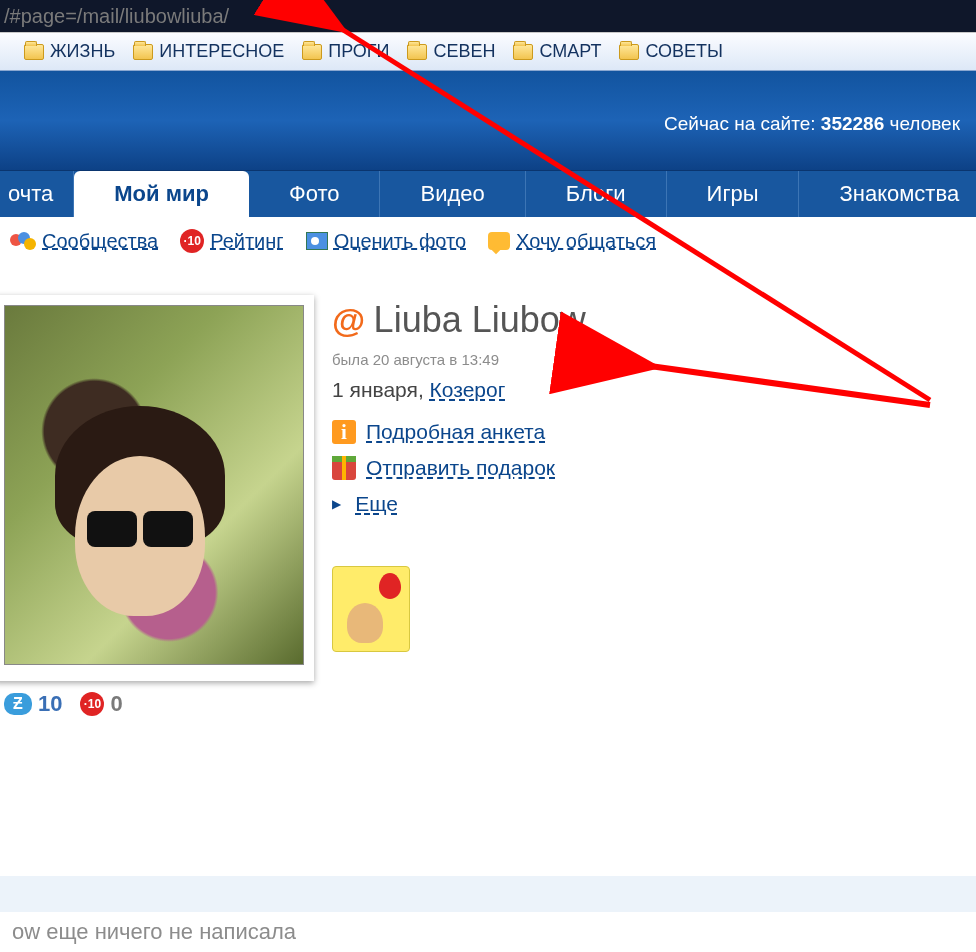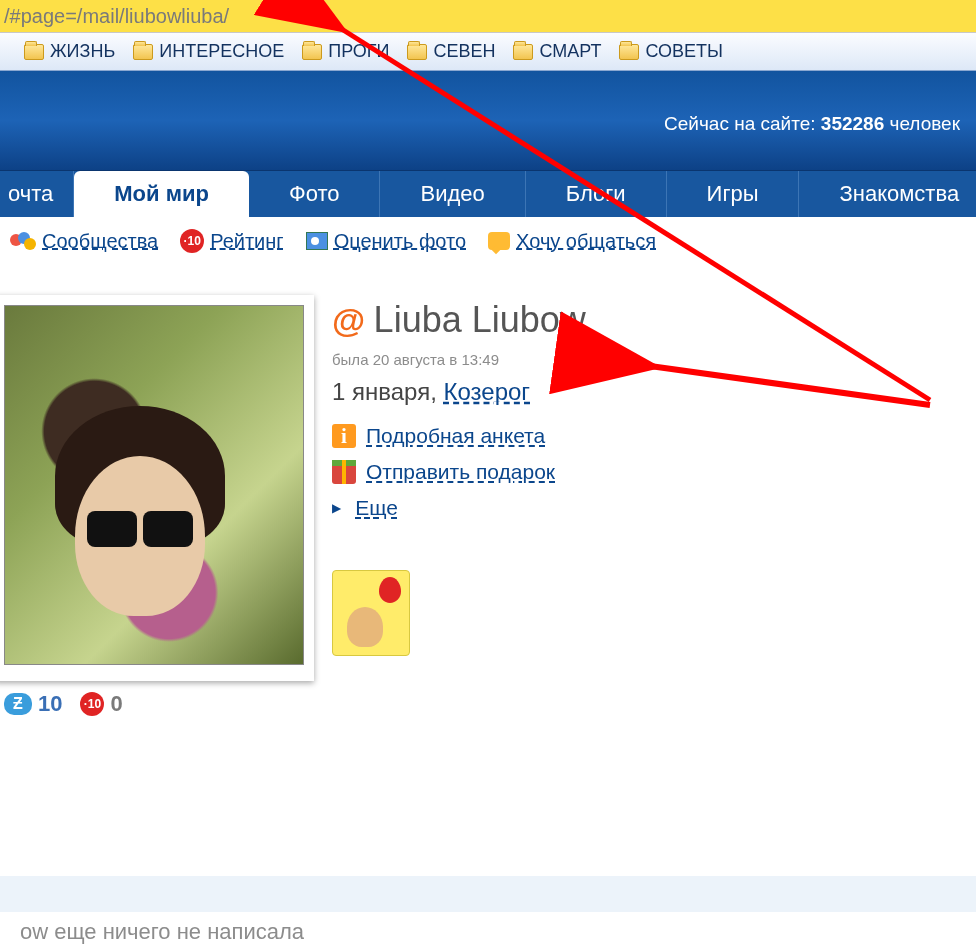--- a/index.html
+++ b/index.html
@@ -4,21 +4,21 @@
 <style>
   * { box-sizing: border-box; margin: 0; padding: 0; }
   body {
     width: 976px; height: 952px; overflow: hidden;
     font-family: Arial, Helvetica, sans-serif;
     background: #fff;
   }
   
   .url-bar {
     width: 100%; height: 32px;
-    background: #fde047;
+    background: #0f172a;
     border-bottom: 1px solid #c8c8c8;
     display: flex; align-items: center;
     padding: 16px 4px;
     color: #7a7a7a; font-size: 20px;
     font-family: "Segoe UI", Arial, sans-serif;
   }
   
   .bookmark-bar {
     height: 38px; width: 100%;
     background: linear-gradient(to bottom,#fbfcff,#dde8f7);
@@ -156,21 +156,21 @@
   .profile-col {
     flex:1; padding-top:4px;
   }
   .at-sign{
     color:#f26a1b; font-size:34px; font-weight:bold; margin-right:4px;
   }
   h1.prof-name{
     display:inline; font-size:36px; color:#555; font-weight:normal;
   }
   .last-seen{margin-top:10px; color:#8c8c8c; font-size:15px;}
-  .birth{margin-top:10px; color:#444; font-size:24px;}
+  .birth{margin-top:10px; color:#444; font-size:21px;}
   .birth a{color:#0b468c;text-decoration:underline;text-decoration-style:dashed;}
   .action-list{margin-top:18px; display:flex; flex-direction:column; gap:12px;}
   .action{
     display:flex; align-items:center; gap:10px; font-size:21px;
   }
   .action a{color:#0b468c;text-decoration:underline;text-decoration-style:dashed;}
   .ic{width:24px;height:24px;display:inline-flex;align-items:center;justify-content:center;border-radius:3px;}
   .ic-info{background:#ff9a1f;color:#fff;font-weight:bold;font-family:serif;}
   .ic-msg{background:#fff;border:1px solid #888;position:relative;}
   .ic-msg::before{content:"";position:absolute;width:0;height:0;border:6px solid transparent;border-top-color:#2aa02a;left:5px;top:7px;}
@@ -193,21 +193,21 @@
     background:#e02424;border-radius:50% 50% 50% 50% / 55% 55% 45% 45%;
   }
   
   .bottom-area{
     position:absolute; left:0; bottom:0; width:100%;
   }
   .bottom-pad{height:36px;background:#ecf3fa;}
   .status-line{
     height:40px; width:100%;
     color:#8c8c8c;font-size:22px;display:flex;align-items:center;
-    padding-left:20px;
+    padding-left:12px;
   }
   
   .annot{position:absolute;left:0;top:0;width:976px;height:952px;pointer-events:none;}
 </style>
 </head>
 <body>
 
 <div class="url-bar">
   <span>/#page=/mail/liubowliuba/</span>
 </div>

